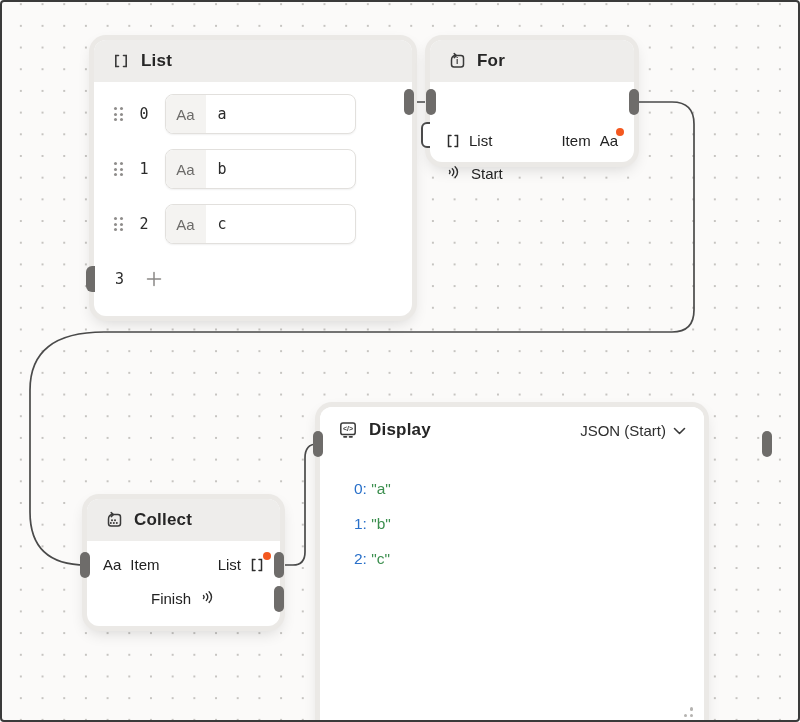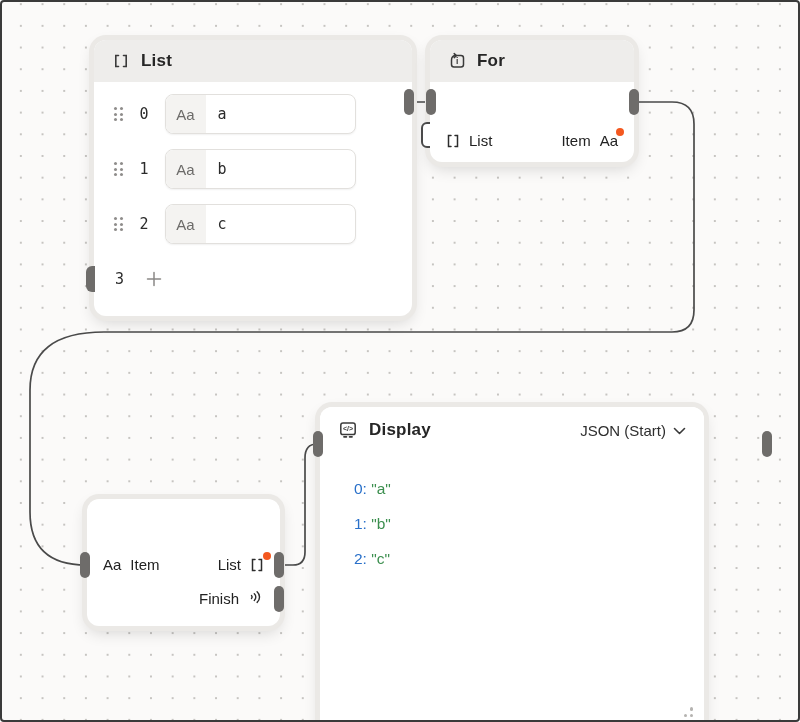--- a/index.html
+++ b/index.html
@@ -168,45 +168,71 @@
               <path d="M5 2.5H2.5V13.5H5 M9 2.5H11.5V13.5H9" fill="none" stroke="#2c2c2c" stroke-width="1.5" stroke-linecap="round"></path>
             </svg>
         </span>
         <span>List</span>
       </span>
       <span class="io-group">
         <span>Item</span>
         <span class="type-label"><span>Aa</span><span class="odot"></span></span>
       </span>
     </div>
+    <div class="io-row" style="top:117px;justify-content:flex-start;">
+      <span class="io-group">
+        <span>
+          <svg width="16" height="16" viewBox="0 0 16 16">
+            <path d="M3.5 6.6a2.2 2.2 0 0 1 0 3" fill="none" stroke="#2c2c2c" stroke-width="1.4" stroke-linecap="round"></path>
+            <path d="M6.3 4.7a4.6 4.6 0 0 1 0 6.8" fill="none" stroke="#2c2c2c" stroke-width="1.4" stroke-linecap="round"></path>
+            <path d="M9.1 2.8a7 7 0 0 1 0 10.6" fill="none" stroke="#2c2c2c" stroke-width="1.4" stroke-linecap="round"></path>
+          </svg>
+        </span>
+        <span>Start</span>
+      </span>
+    </div>
   </div>
 
   <div class="port" style="left:424px;top:87px;"></div>
   <div class="port-clip" style="left:419px;top:118px;width:9px;height:30px;">
       <span class="pill hollow"></span>
     </div>
   <div class="port" style="left:627px;top:87px;"></div>
 
   <div class="node" style="left:85px;top:497px;width:193px;height:127px;">
+    <div class="node-header">
+      <span class="hicon">
+        <svg width="18" height="18" viewBox="0 0 18 18">
+          <path d="M8 3.5H13 Q15.5 3.5 15.5 6V12.5Q15.5 15 13 15H6Q3.5 15 3.5 12.5V8.2 Q3.5 4.2 7.2 3.6" fill="none" stroke="#3a3a3a" stroke-width="1.5" stroke-linecap="round"></path>
+          <path d="M6.2 1.6L8.3 3.6L6.2 5.6" fill="none" stroke="#3a3a3a" stroke-width="1.5" stroke-linecap="round" stroke-linejoin="round"></path>
+          <circle cx="7" cy="9.3" r="1" fill="#3a3a3a"></circle>
+            <circle cx="10" cy="9.3" r="1" fill="#3a3a3a"></circle>
+          <circle cx="5.8" cy="12" r="1" fill="#3a3a3a"></circle>
+            <circle cx="8.8" cy="12" r="1" fill="#3a3a3a"></circle>
+            <circle cx="11.8" cy="12" r="1" fill="#3a3a3a"></circle>
+        </svg>
+      </span>
+      <span class="node-title">Collect</span>
+    </div>
     <div class="io-row" style="top:49px;">
       <span class="io-group">
         <span class="type-label"><span>Aa</span></span>
         <span>Item</span>
       </span>
       <span class="io-group">
         <span>List</span>
         <span class="brk">
           <svg width="14" height="16" viewBox="0 0 14 16">
               <path d="M5 2.5H2.5V13.5H5 M9 2.5H11.5V13.5H9" fill="none" stroke="#2c2c2c" stroke-width="1.5" stroke-linecap="round"></path>
             </svg>
           <span class="odot2"></span>
         </span>
       </span>
     </div>
-    <div class="io-row" style="top:83px;justify-content:flex-end;">
+    <div class="io-row" style="top:83px;justify-content:center;">
       <span class="io-group">
         <span>Finish</span>
         <span>
           <svg width="16" height="16" viewBox="0 0 16 16">
             <path d="M3.5 6.6a2.2 2.2 0 0 1 0 3" fill="none" stroke="#2c2c2c" stroke-width="1.4" stroke-linecap="round"></path>
             <path d="M6.3 4.7a4.6 4.6 0 0 1 0 6.8" fill="none" stroke="#2c2c2c" stroke-width="1.4" stroke-linecap="round"></path>
             <path d="M9.1 2.8a7 7 0 0 1 0 10.6" fill="none" stroke="#2c2c2c" stroke-width="1.4" stroke-linecap="round"></path>
           </svg>
         </span>
       </span>

